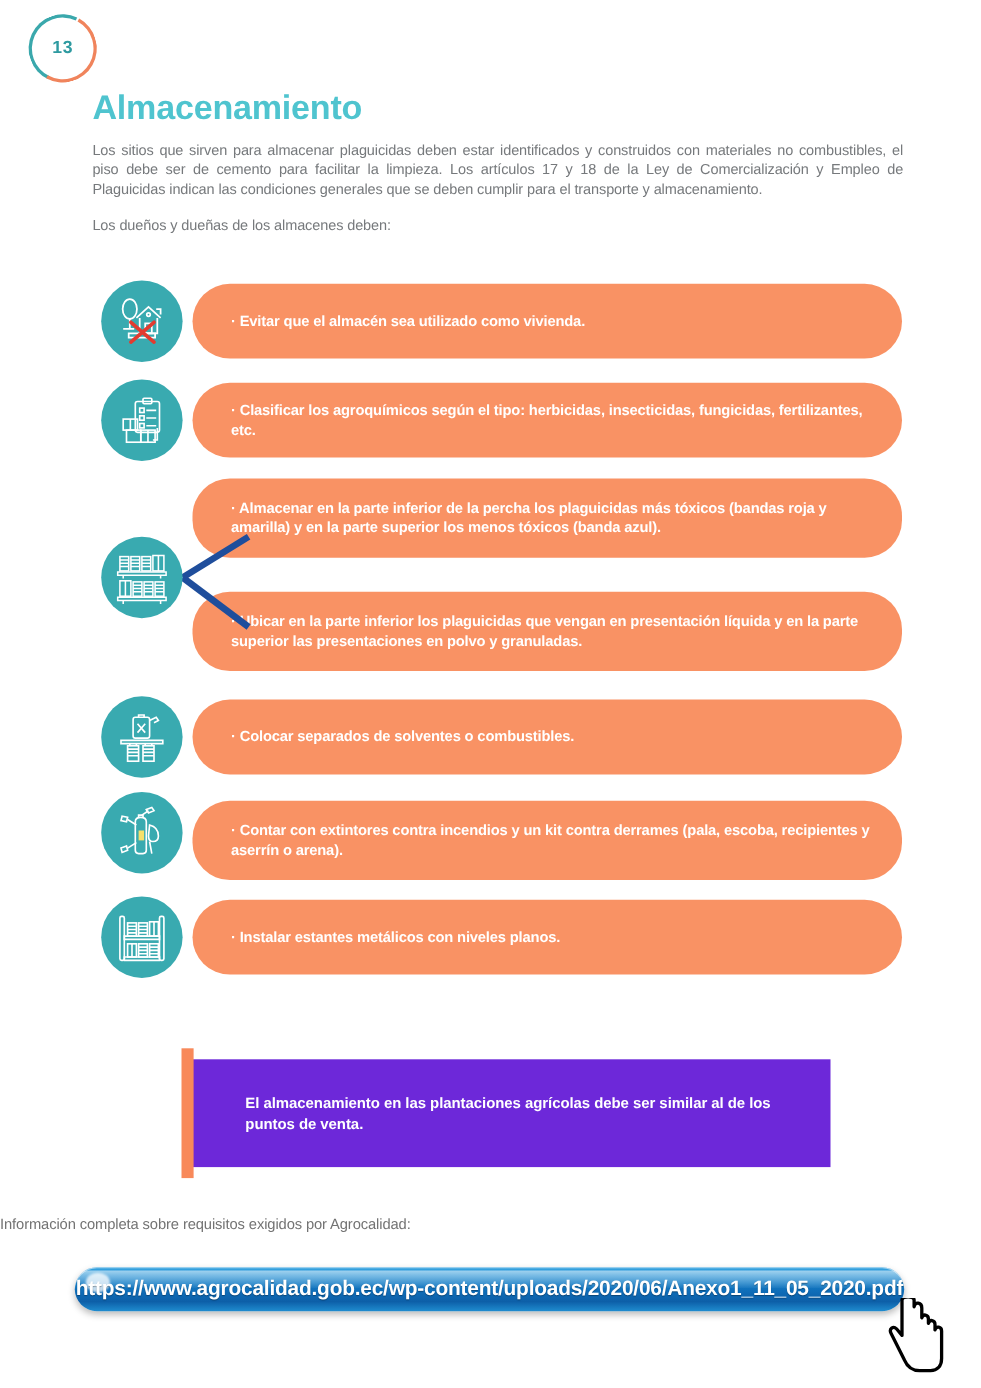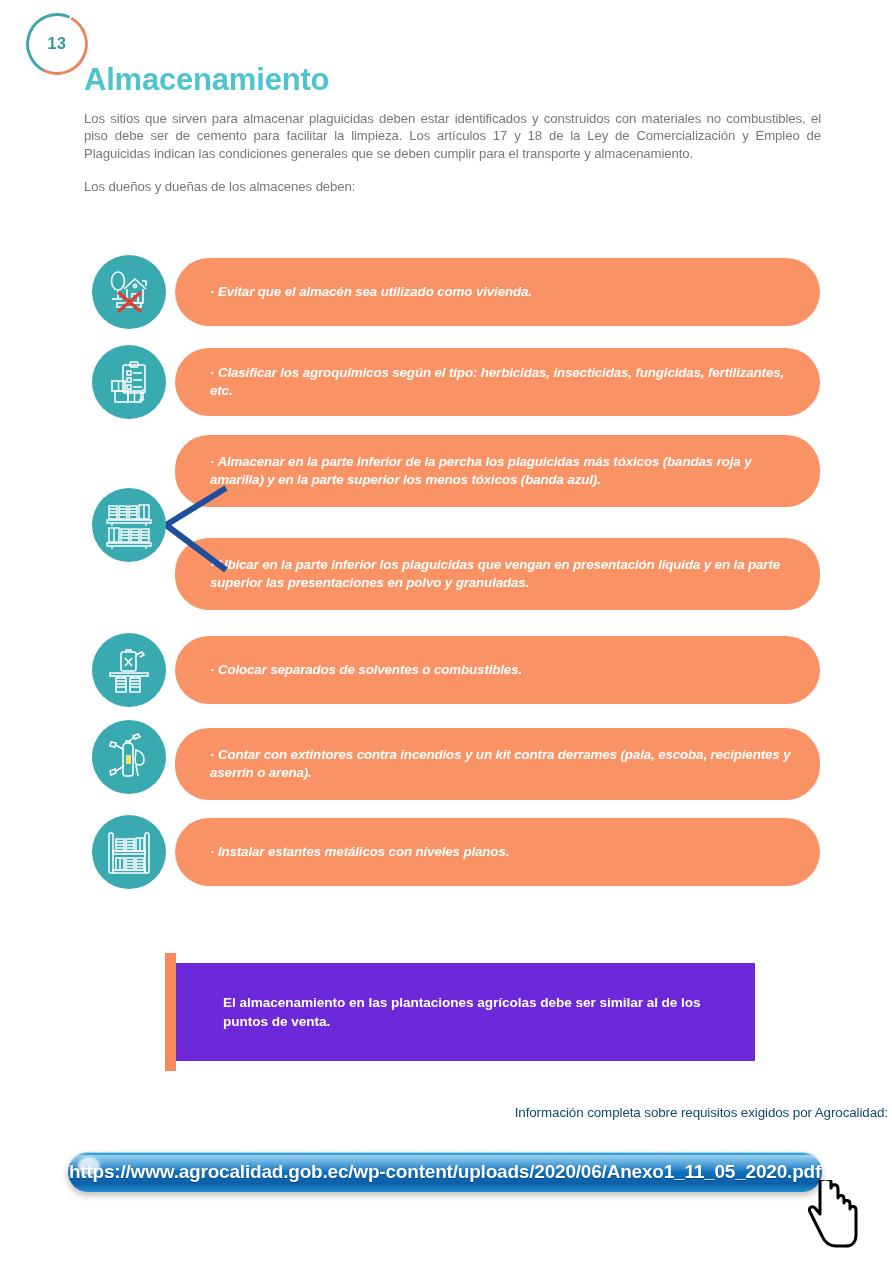--- a/index.html
+++ b/index.html
@@ -57,21 +57,21 @@
   
   .content {
     position: absolute;
     left: 84px;
     top: 0;
     width: 740px;
   }
 
   .page-title {
     margin: 0;
-    padding-top: 64px;
+    padding-top: 82px;
     font-size: 31px;
     line-height: 1.05;
     font-weight: bold;
     color: #4fc4cf;
     letter-spacing: -0.2px;
   }
 
   .intro {
     margin: 0;
     padding-top: 13px;
@@ -114,21 +114,20 @@
     display: flex;
     align-items: center;
     padding: 0 24px 0 35px;
   }
   .bar-text {
     font-size: 13.4px;
     line-height: 18px;
     color: #ffffff;
     font-weight: bold;
     letter-spacing: -0.15px;
-    font-style: italic;
   }
   .icon-circle {
     position: absolute;
     left: 92px;
     width: 74px;
     height: 74px;
     border-radius: 50%;
     background: #39aab0;
     display: flex;
     align-items: center;
@@ -179,23 +178,23 @@
     font-weight: bold;
     letter-spacing: -0.05px;
   }
 
   
   .footer-note {
     position: absolute;
     left: 0;
     top: 1105px;
     width: 888px;
-    text-align: right;
+    text-align: left;
     font-size: 13.4px;
-    color: #0c4a6e;
+    color: #737373;
     letter-spacing: -0.1px;
   }
 
   .link-button {
     position: absolute;
     left: 68px;
     top: 1152px;
     width: 754px;
     height: 40px;
     border-radius: 22px;

